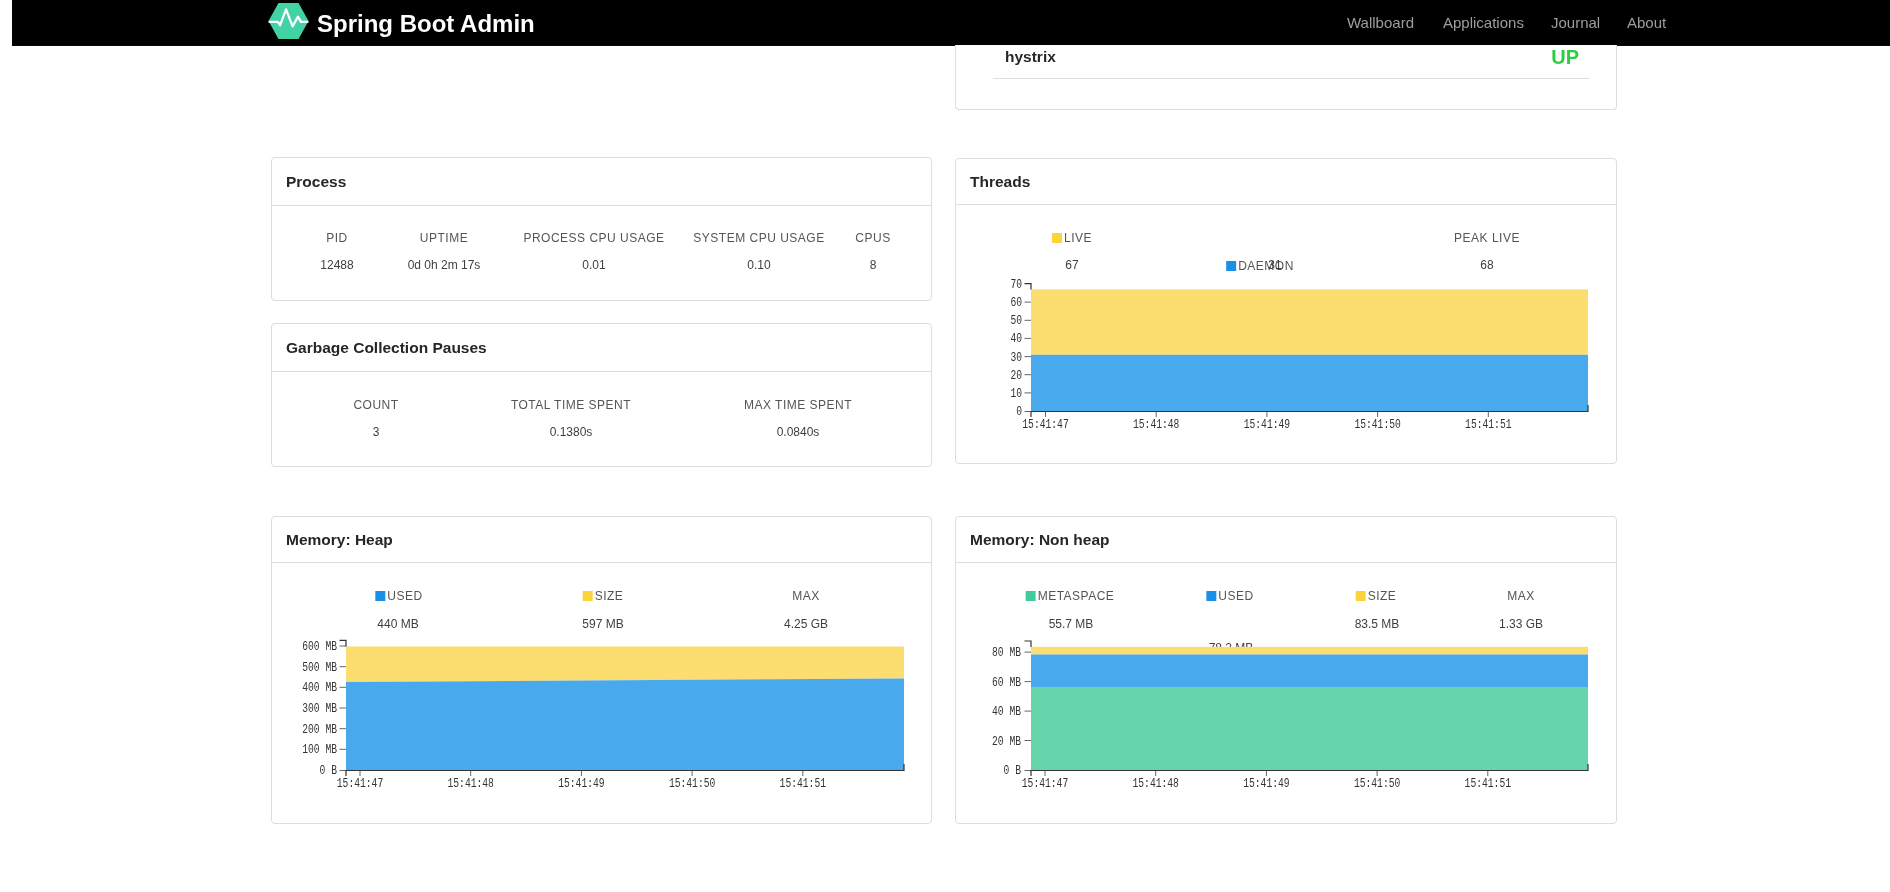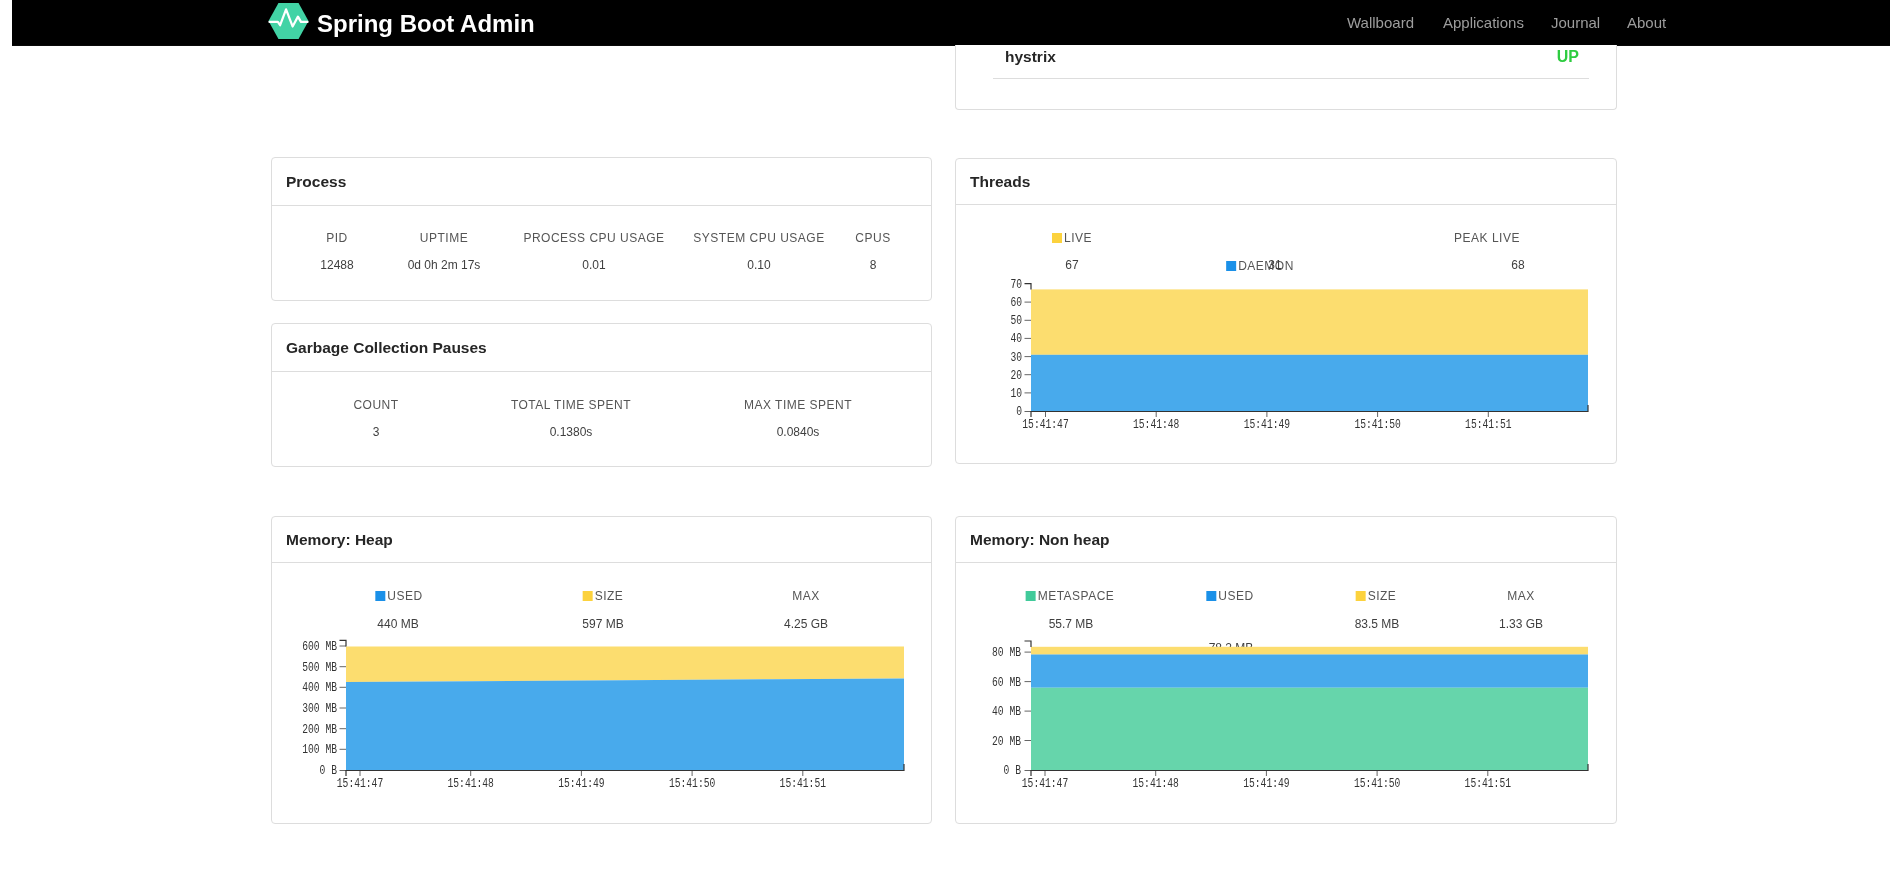--- a/index.html
+++ b/index.html
@@ -30,21 +30,21 @@
   </svg>
   <div class="brand">Spring Boot Admin</div>
   <div class="nlink" style="left:1300px;">Wallboard</div>
   <div class="nlink" style="left:1396px;text-align:center;">Applications</div>
   <div class="nlink" style="left:1504px;">Journal</div>
   <div class="nlink" style="left:1580px;">About</div>
 </div>
 
 <div class="card" style="left:955px; top:45px; width:662px; height:65px; border-top:none; border-radius:0 0 4px 4px;">
   <div style="position:absolute; left:49px; top:12px; transform:translateY(-50%); font-size:15.5px; font-weight:bold; color:#262626;">hystrix</div>
-  <div style="position:absolute; right:37px; top:12px; transform:translateY(-50%); font-size:16px; font-weight:bold; color:#2ecc40;">UP</div>
+  <div style="position:absolute; right:37px; top:12px; transform:translateY(-50%); font-size:20px; font-weight:bold; color:#2ecc40;">UP</div>
   <div style="position:absolute; left:37px; right:27px; top:33px; border-top:1px solid #ddd;"></div>
 </div>
 
 <div class="card" style="left:271px; top:157px; width:661px; height:144px;">
   <div class="chead"></div>
   <div class="ctitle">Process</div>
   <div class="lbl" style="left:65px;  top:80px;">PID</div>
   <div class="lbl" style="left:172px; top:80px;">UPTIME</div>
   <div class="lbl" style="left:322px; top:80px;">PROCESS CPU USAGE</div>
   <div class="lbl" style="left:487px; top:80px;">SYSTEM CPU USAGE</div>
@@ -68,21 +68,21 @@
 </div>
 
 <div class="card ccard" style="left:955px; top:158px; width:662px; height:306px;">
   <div class="chead"></div>
   <div class="ctitle">Threads</div>
   <div class="lbl" style="left:116px; top:79px;"><span class="sq y"></span>LIVE</div>
   <div class="lbl" style="left:304px; top:79px;margin-top:28px;"><span class="sq b"></span>DAEMON</div>
   <div class="lbl" style="left:531px; top:79px;">PEAK LIVE</div>
   <div class="val" style="left:116px; top:106px;">67</div>
   <div class="val" style="left:319px; top:106px;">31</div>
-  <div class="val" style="left:562px; top:106px;">68</div>
+  <div class="val" style="left:531px; top:106px;">68</div>
   <svg width="662" height="305" id="svg-threads">
     <rect x="75" y="130.4" width="557" height="65.4" fill="#fcdd6f"></rect>
     <rect x="75" y="195.8" width="557" height="56.2" fill="#48aaec"></rect>
     <g stroke="#666" stroke-width="1">
       <line x1="68.5" y1="143.1" x2="75" y2="143.1"></line>
       <line x1="68.5" y1="161.3" x2="75" y2="161.3"></line>
       <line x1="68.5" y1="179.4" x2="75" y2="179.4"></line>
       <line x1="68.5" y1="197.6" x2="75" y2="197.6"></line>
       <line x1="68.5" y1="215.7" x2="75" y2="215.7"></line>
       <line x1="68.5" y1="233.9" x2="75" y2="233.9"></line>

